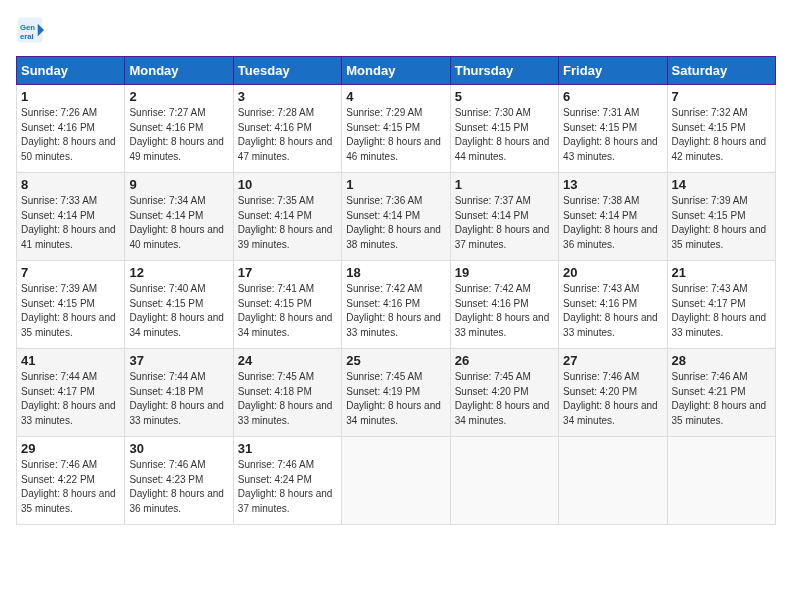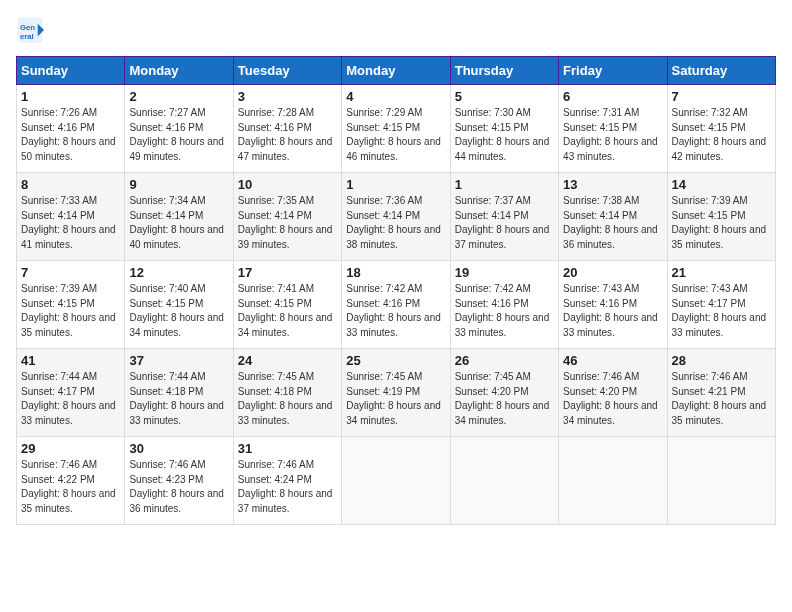--- a/index.html
+++ b/index.html
@@ -235,21 +235,21 @@
         </td>
         <td>
           <span class="day-num">25</span>
           <div class="day-info">Sunrise: 7:45 AM<br>Sunset: 4:19 PM<br>Daylight: 8 hours and 34 minutes.</div>
         </td>
         <td>
           <span class="day-num">26</span>
           <div class="day-info">Sunrise: 7:45 AM<br>Sunset: 4:20 PM<br>Daylight: 8 hours and 34 minutes.</div>
         </td>
         <td>
-          <span class="day-num">46</span>
+          <span class="day-num">27</span>
           <div class="day-info">Sunrise: 7:46 AM<br>Sunset: 4:20 PM<br>Daylight: 8 hours and 34 minutes.</div>
         </td>
         <td>
           <span class="day-num">28</span>
           <div class="day-info">Sunrise: 7:46 AM<br>Sunset: 4:21 PM<br>Daylight: 8 hours and 35 minutes.</div>
         </td>
       </tr>
       <tr>
         <td>
           <span class="day-num">29</span>

